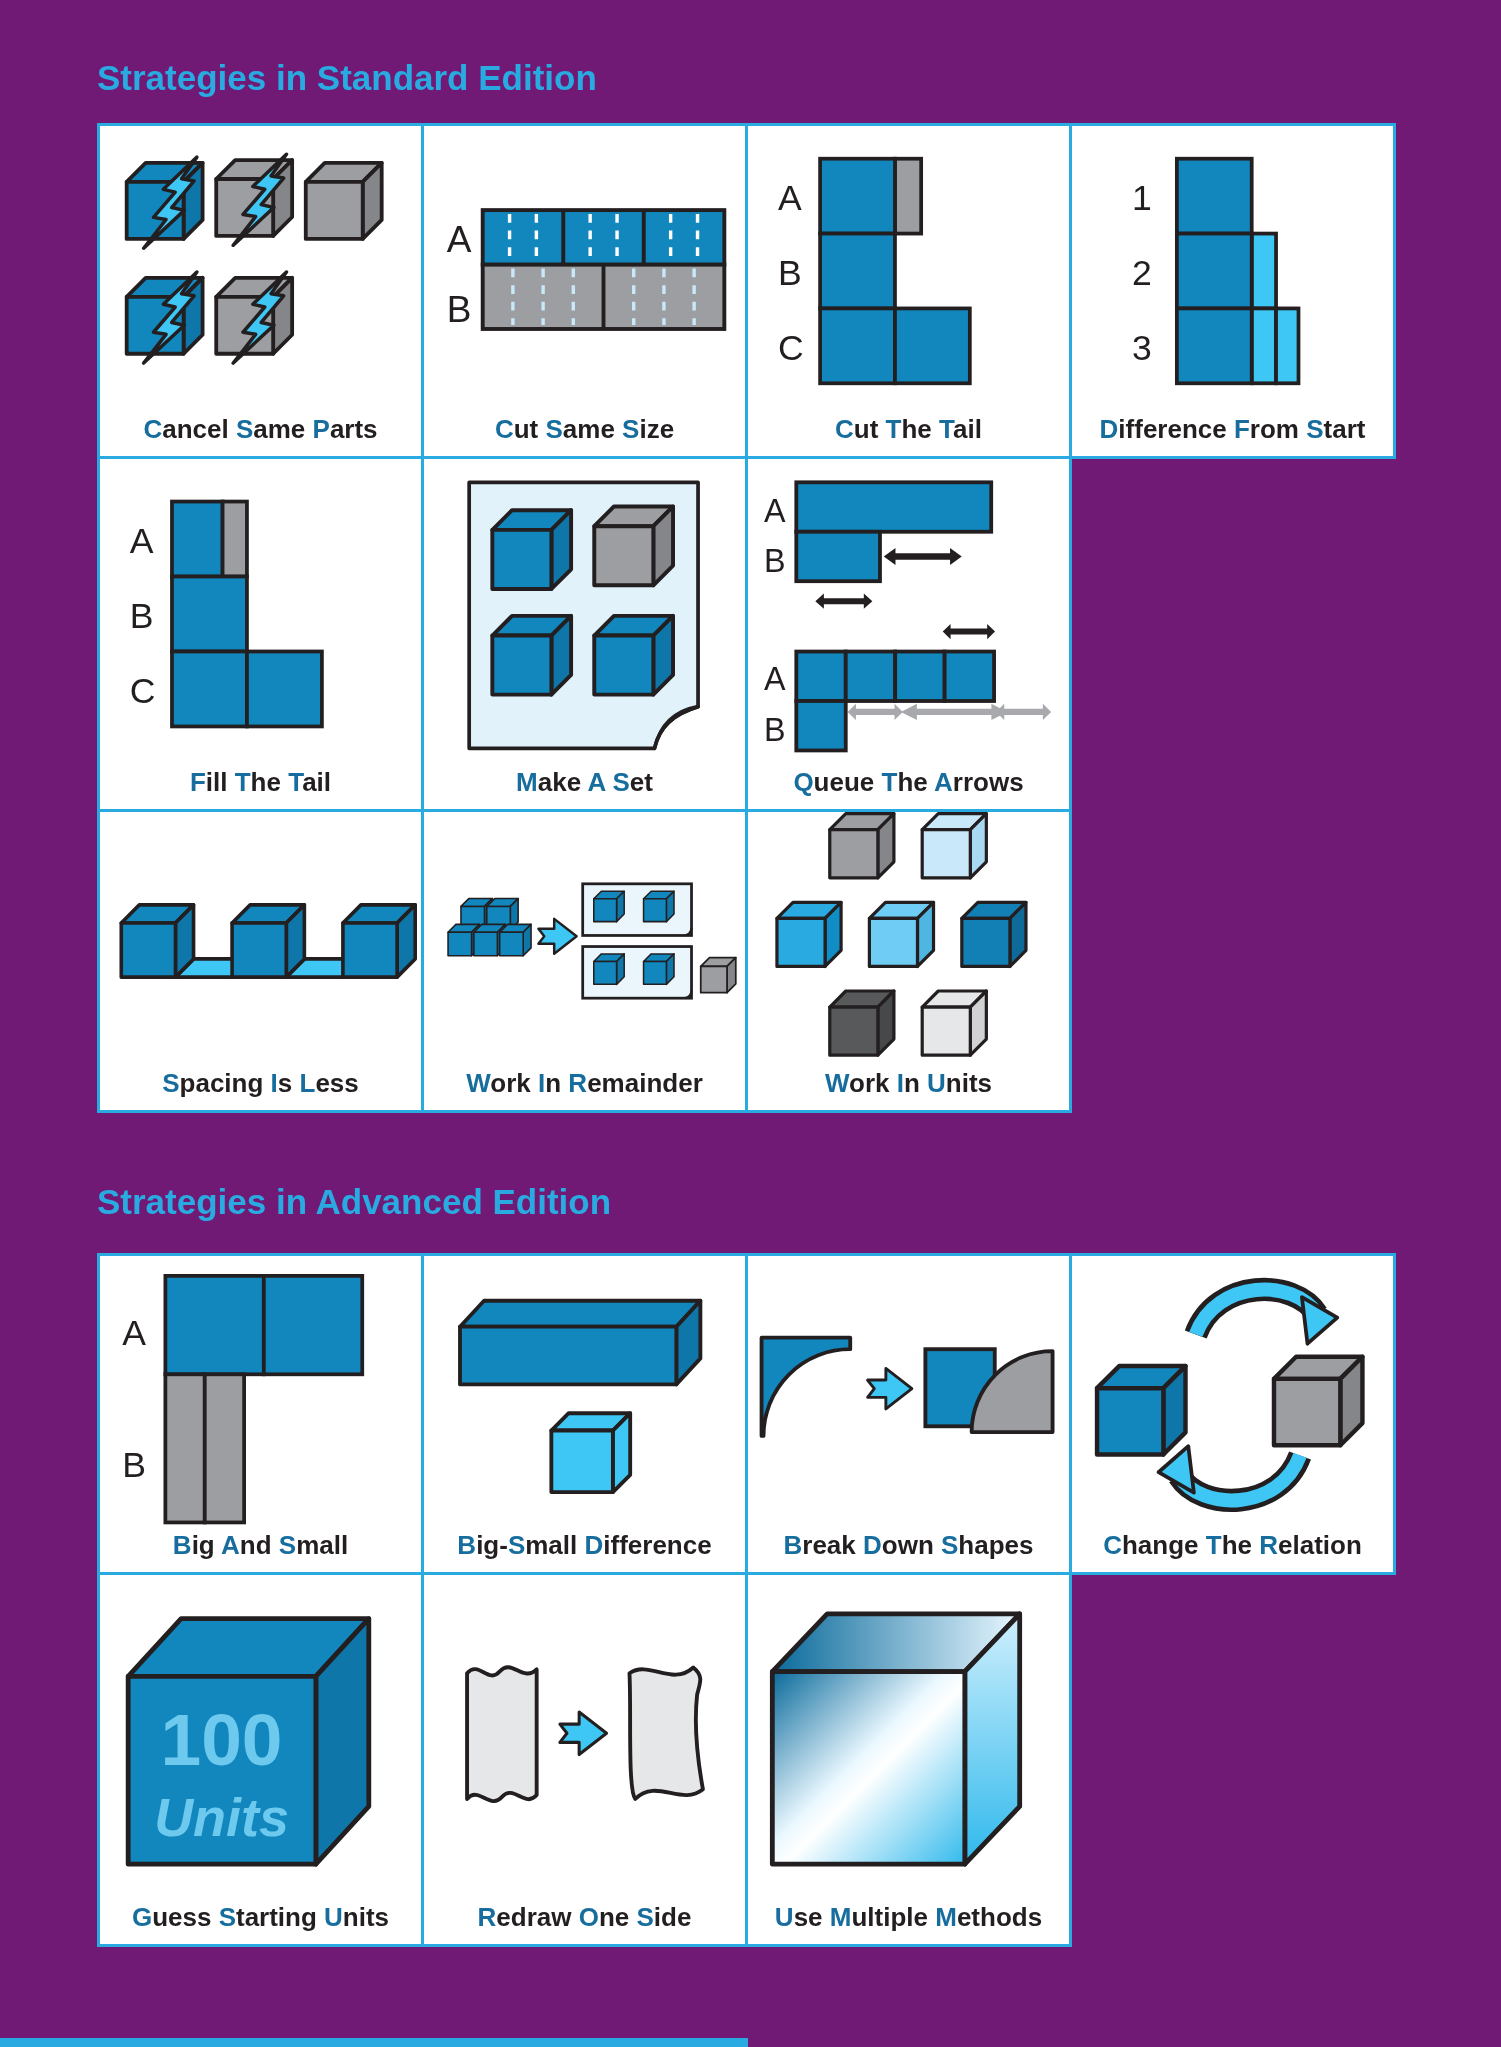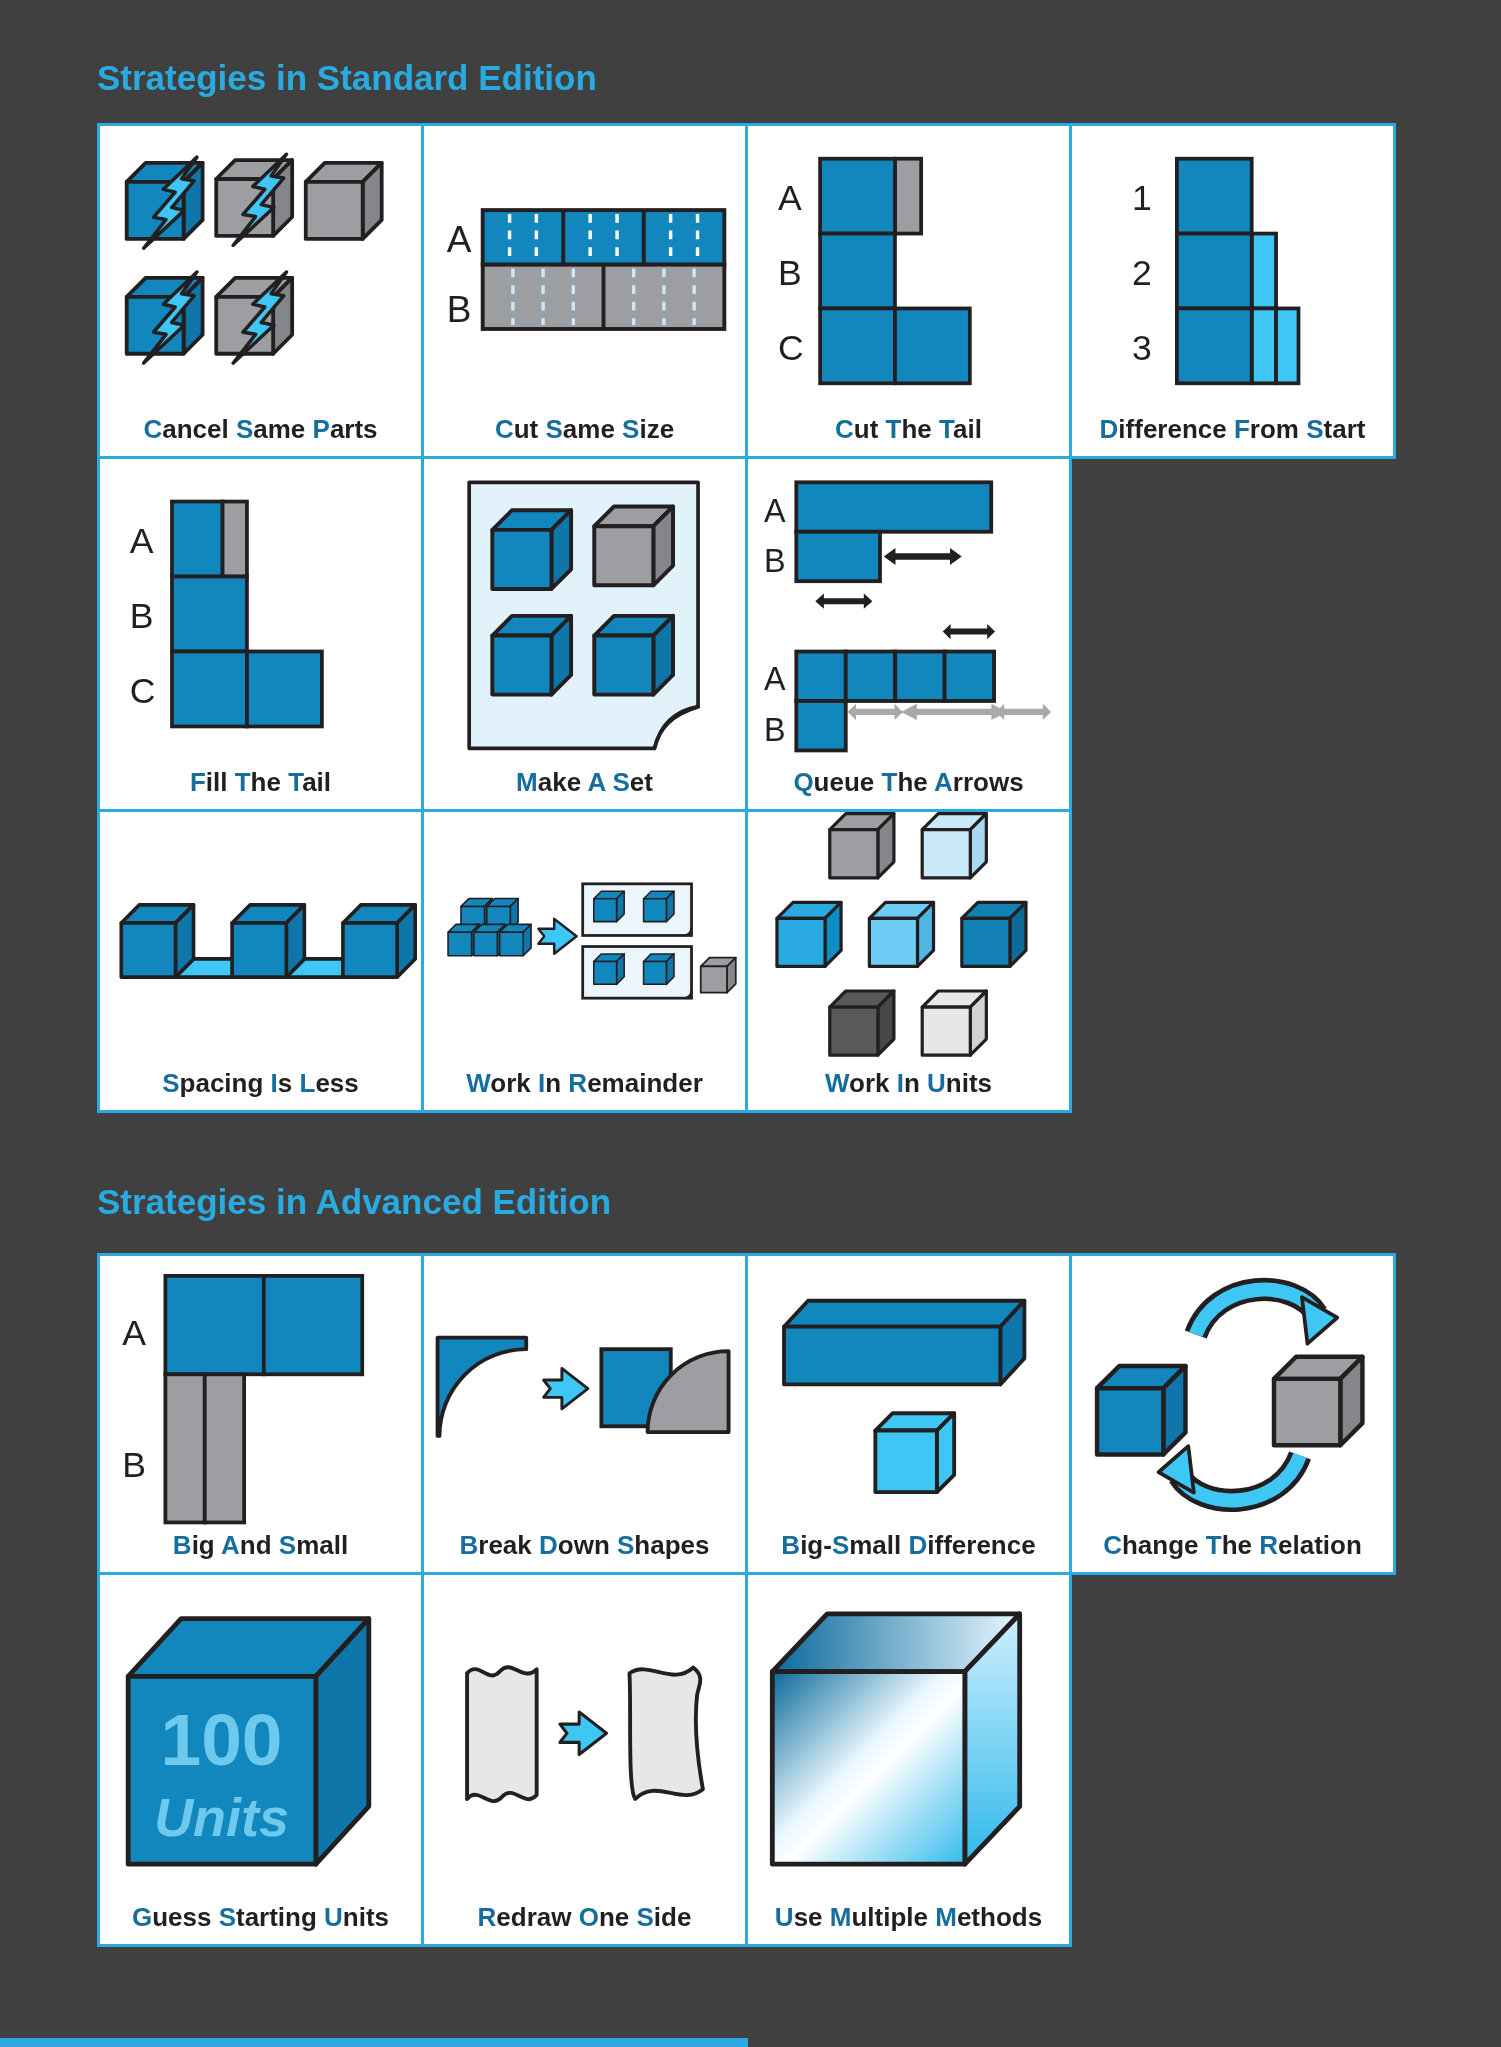--- a/index.html
+++ b/index.html
@@ -9,21 +9,21 @@
     --gray:#9C9EA1; --grayDark:#84868A;
     --grayDarker:#58595B; --grayDarkerSide:#47484A;
     --paleBlue:#C9E8FA; --paleBlueSide:#A9D9F2;
     --lightBlue:#6FCDF5; --lightBlueSide:#4FB6E2;
     --brightBlue:#29ABE2; --brightBlueSide:#118DC6;
     --deepBlue:#1380B5; --deepBlueSide:#0E6B99;
     --paleGray:#E6E7E8; --paleGraySide:#D0D2D3;
     --page:#E1F2FB; --boxFill:#EAF6FC; --arrowGray:#A7A9AC;
   }
   html,body{margin:0;padding:0;background:#fff;}
-  .page{position:relative;width:1501px;height:2047px;background:#404040;overflow:hidden;
+  .page{position:relative;width:1501px;height:2047px;background:#701a75;overflow:hidden;
         font-family:"Liberation Sans",sans-serif;color:var(--ink);}
   .title{position:absolute;left:97px;margin:0;font-size:35px;font-weight:bold;color:var(--accent);letter-spacing:0;}
   #t1{top:58px;}
   #t2{top:1182px;text-align:right;}
   .grid{position:absolute;left:97px;}
   #grid1{top:123px;}
   #grid2{top:1253px;}
   .row{display:flex;}
   .row + .row{margin-top:-3px;}
   .cell{box-sizing:border-box;width:327px;border:3px solid var(--accent);background:#fff;
@@ -316,47 +316,47 @@
             <rect class="sq" x="163" y="18" width="105" height="105"></rect>
             <rect class="sqg" x="58" y="123" width="42" height="158"></rect>
             <rect class="sqg" x="100" y="123" width="42" height="158"></rect>
           </svg>
         </div>
         <div class="lbl"><span class="fl">B</span>ig <span class="fl">A</span>nd <span class="fl">S</span>mall</div>
       </div>
 
       <div class="cell">
         <div class="fig">
+          <svg width="308" height="250" viewBox="0 0 320 260">
+            <g stroke="var(--ink)" stroke-width="4" stroke-linejoin="round">
+              <polygon points="30,60 55,33 280,33 255,60" fill="var(--blue)"></polygon>
+              <polygon points="255,60 280,33 280,93 255,120" fill="var(--blueDark)"></polygon>
+              <rect x="30" y="60" width="225" height="60" fill="var(--blue)"></rect>
+            </g>
+            <g stroke="var(--ink)" stroke-width="4" stroke-linejoin="round">
+              <polygon points="125,168 143,150 207,150 189,168" fill="var(--cyan)"></polygon>
+              <polygon points="189,168 207,150 207,214 189,232" fill="var(--cyan)"></polygon>
+              <rect x="125" y="168" width="64" height="64" fill="var(--cyan)"></rect>
+            </g>
+          </svg>
+        </div>
+        <div class="lbl"><span class="fl">B</span>ig-<span class="fl">S</span>mall <span class="fl">D</span>ifference</div>
+      </div>
+
+      <div class="cell">
+        <div class="fig">
           <svg width="318" height="186" viewBox="0 0 330 193">
             <path d="M12,38 L104,38 L104,50 A90,90 0 0 0 14,140 L12,140 Z" fill="var(--blue)" stroke="var(--ink)" stroke-width="4" stroke-linejoin="round"></path>
             <use href="#barrow" transform="translate(122,70) scale(1.0)"></use>
             <rect class="sq" x="182" y="50" width="72" height="80"></rect>
             <rect x="264" y="86" width="26" height="8" fill="var(--ink)"></rect>
             <path d="M314,52 A84,84 0 0 0 230,136 L314,136 Z" fill="var(--gray)" stroke="var(--ink)" stroke-width="4" stroke-linejoin="round"></path>
           </svg>
         </div>
         <div class="lbl"><span class="fl">B</span>reak <span class="fl">D</span>own <span class="fl">S</span>hapes</div>
-      </div>
-
-      <div class="cell">
-        <div class="fig">
-          <svg width="308" height="250" viewBox="0 0 320 260">
-            <g stroke="var(--ink)" stroke-width="4" stroke-linejoin="round">
-              <polygon points="30,60 55,33 280,33 255,60" fill="var(--blue)"></polygon>
-              <polygon points="255,60 280,33 280,93 255,120" fill="var(--blueDark)"></polygon>
-              <rect x="30" y="60" width="225" height="60" fill="var(--blue)"></rect>
-            </g>
-            <g stroke="var(--ink)" stroke-width="4" stroke-linejoin="round">
-              <polygon points="125,168 143,150 207,150 189,168" fill="var(--cyan)"></polygon>
-              <polygon points="189,168 207,150 207,214 189,232" fill="var(--cyan)"></polygon>
-              <rect x="125" y="168" width="64" height="64" fill="var(--cyan)"></rect>
-            </g>
-          </svg>
-        </div>
-        <div class="lbl"><span class="fl">B</span>ig-<span class="fl">S</span>mall <span class="fl">D</span>ifference</div>
       </div>
 
       <div class="cell">
         <div class="fig">
           <svg width="298" height="272" viewBox="0 0 320 292">
             <g>
               <path class="arc-o" d="M120,82 C142,22 226,22 250,60"></path>
               <path class="arc-i" d="M120,82 C142,22 226,22 250,60"></path>
               <polygon class="ahead" points="234,42 272,64 240,92"></polygon>
             </g>

